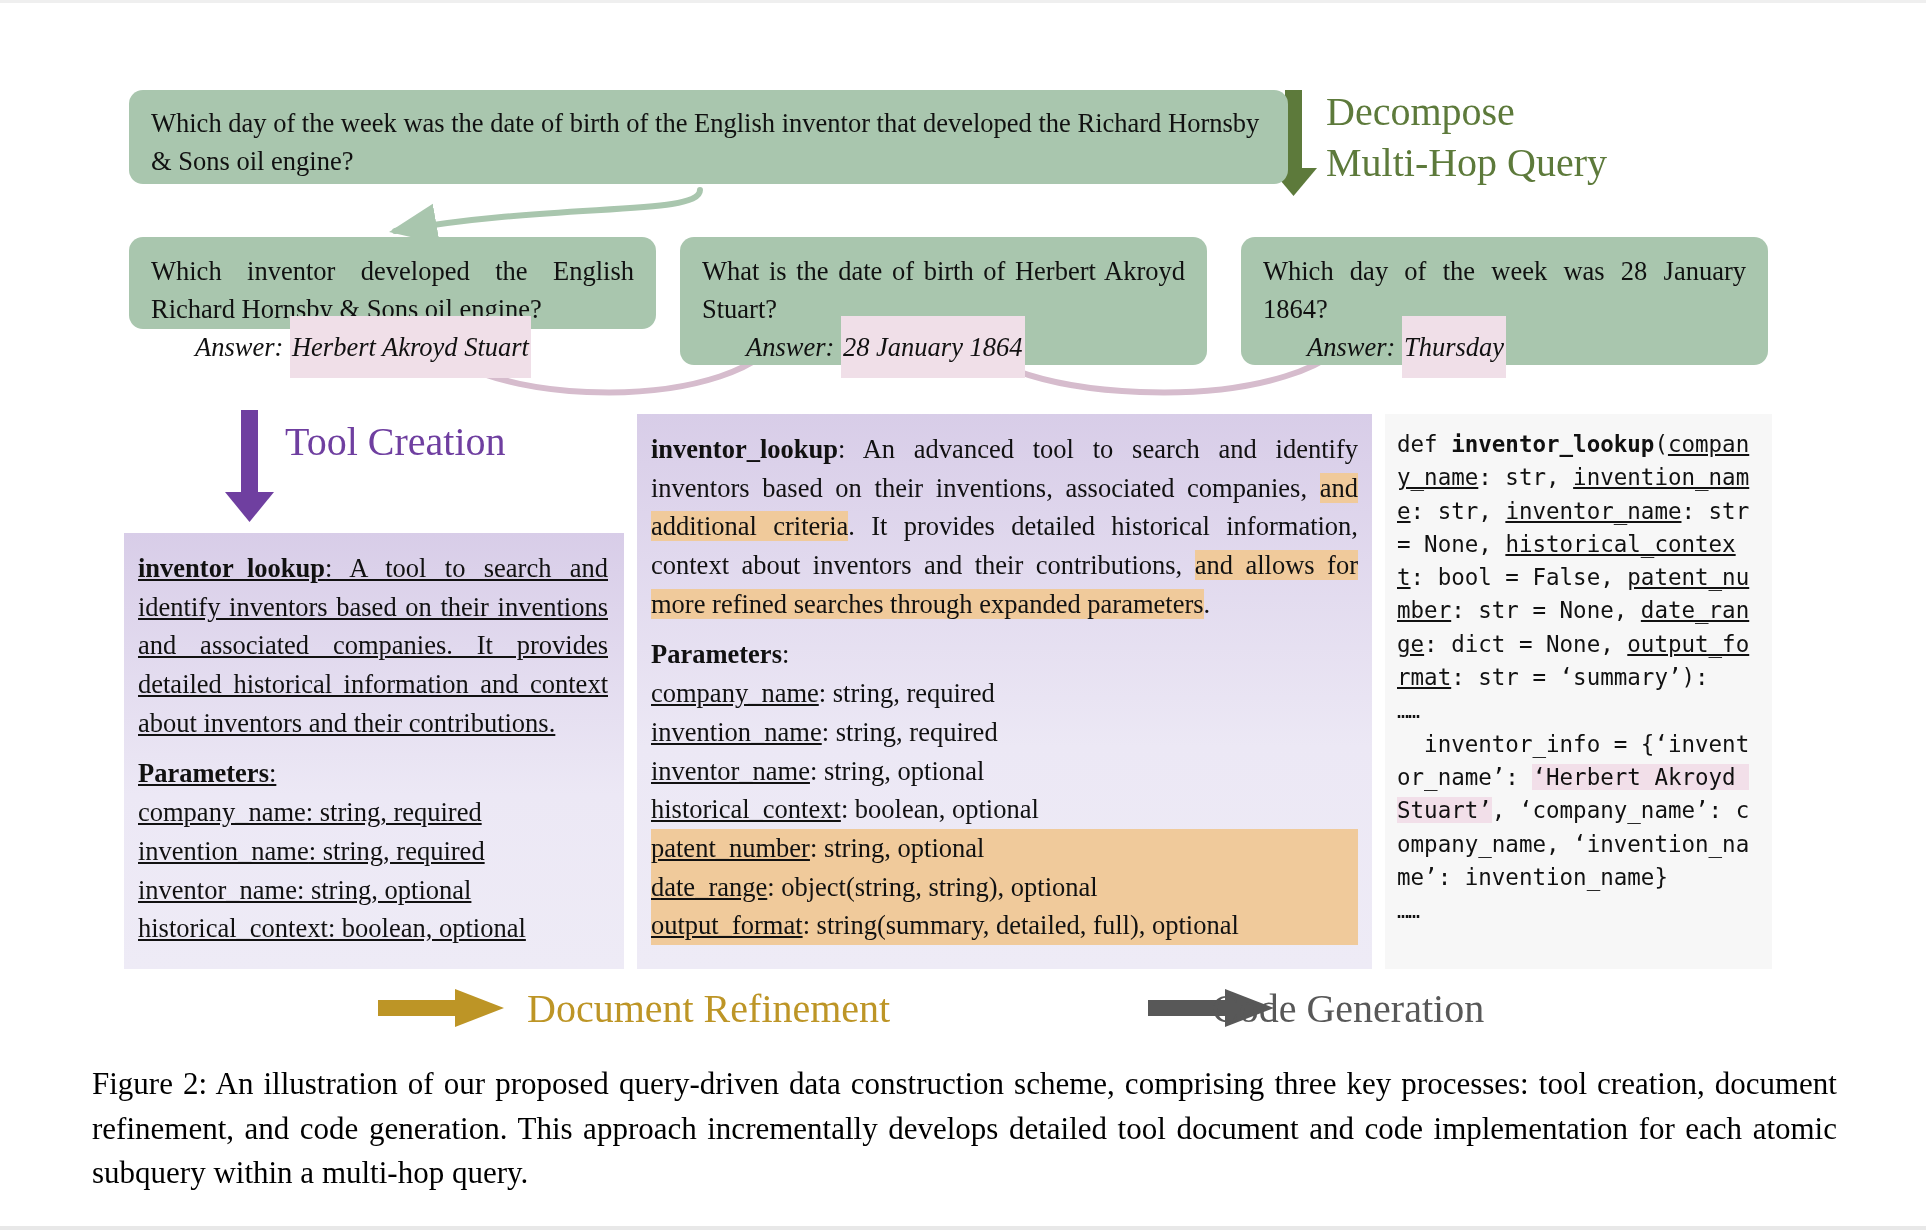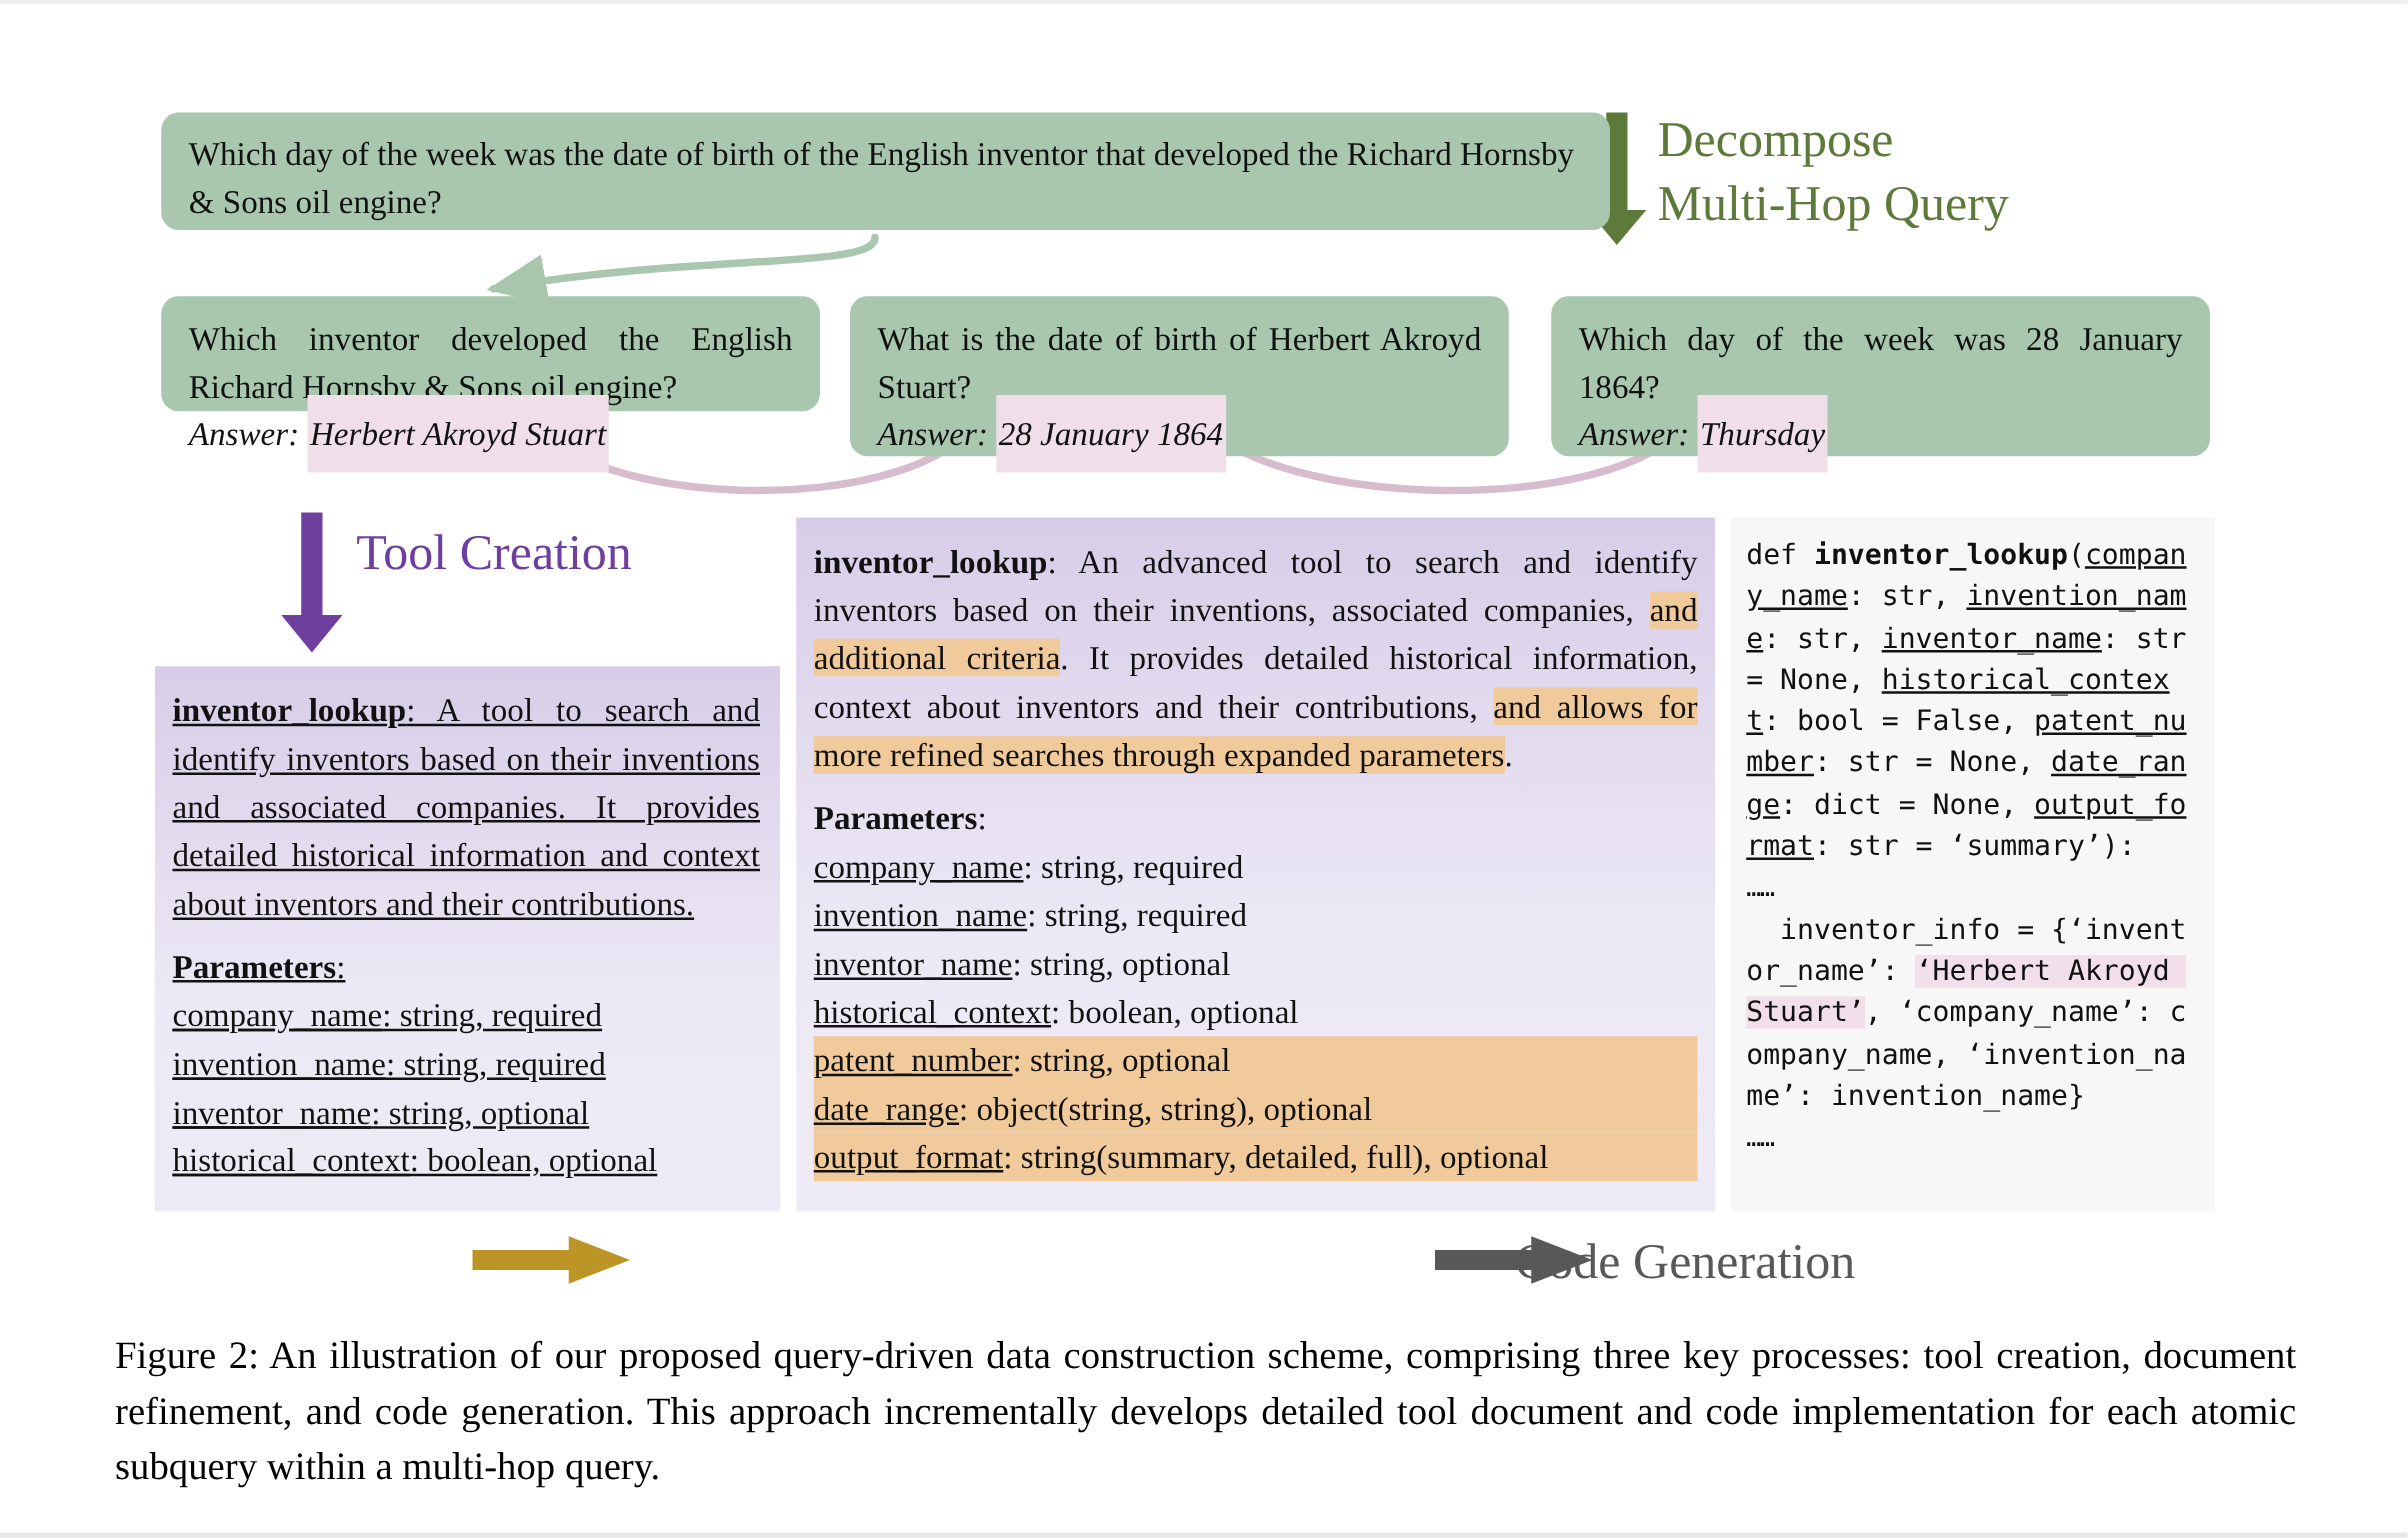--- a/index.html
+++ b/index.html
@@ -58,21 +58,21 @@
   #sub-q-2 { left: 680px;  top: 237px; width: 527px; height: 128px; }
   #sub-q-3 { left: 1241px; top: 237px; width: 527px; height: 128px; }
 
   .q-text { display: block; }
   .answer-line {
     display: block;
     font-style: italic;
     margin-top: 1px;
     white-space: nowrap;
   }
-  .answer-label { font-style: italic; }
+  .answer-label { font-style: italic; margin-left: 44px; }
   .answer-value {
     font-style: italic;
     background: #f0dfe8;
     padding: 16px 2px;
   }
 
   
   .lav-panel {
     position: absolute;
     box-sizing: border-box;
@@ -246,20 +246,21 @@
     <span class="q-text">Which day of the week was 28 January 1864?</span>
     <span class="answer-line">
       <span class="answer-label">Answer:</span>
       <span class="answer-value">Thursday</span>
     </span>
   </div>
 
   <div class="label-decompose">Decompose
 Multi-Hop Query</div>
   <div class="label-tool-creation">Tool Creation</div>
+  <div class="label-doc-refine">Document Refinement</div>
   <div class="label-code-gen">Code Generation</div>
 
   <div class="lav-panel" id="doc-basic">
     <span class="para-body"><span class="tool-name">inventor_lookup</span><span>: A tool to search and identify inventors based on their inventions and associated companies. It provides detailed historical information and context about inventors and their contributions.</span></span>
     <div class="params-heading-row"><span class="params-head">Parameters</span><span>:</span></div>
     <div class="param-row"><span class="param-key">company_name</span><span>: string, required</span></div>
     <div class="param-row"><span class="param-key">invention_name</span><span>: string, required</span></div>
     <div class="param-row"><span class="param-key">inventor_name</span><span>: string, optional</span></div>
     <div class="param-row"><span class="param-key">historical_context</span><span>: boolean, optional</span></div>
   </div>

